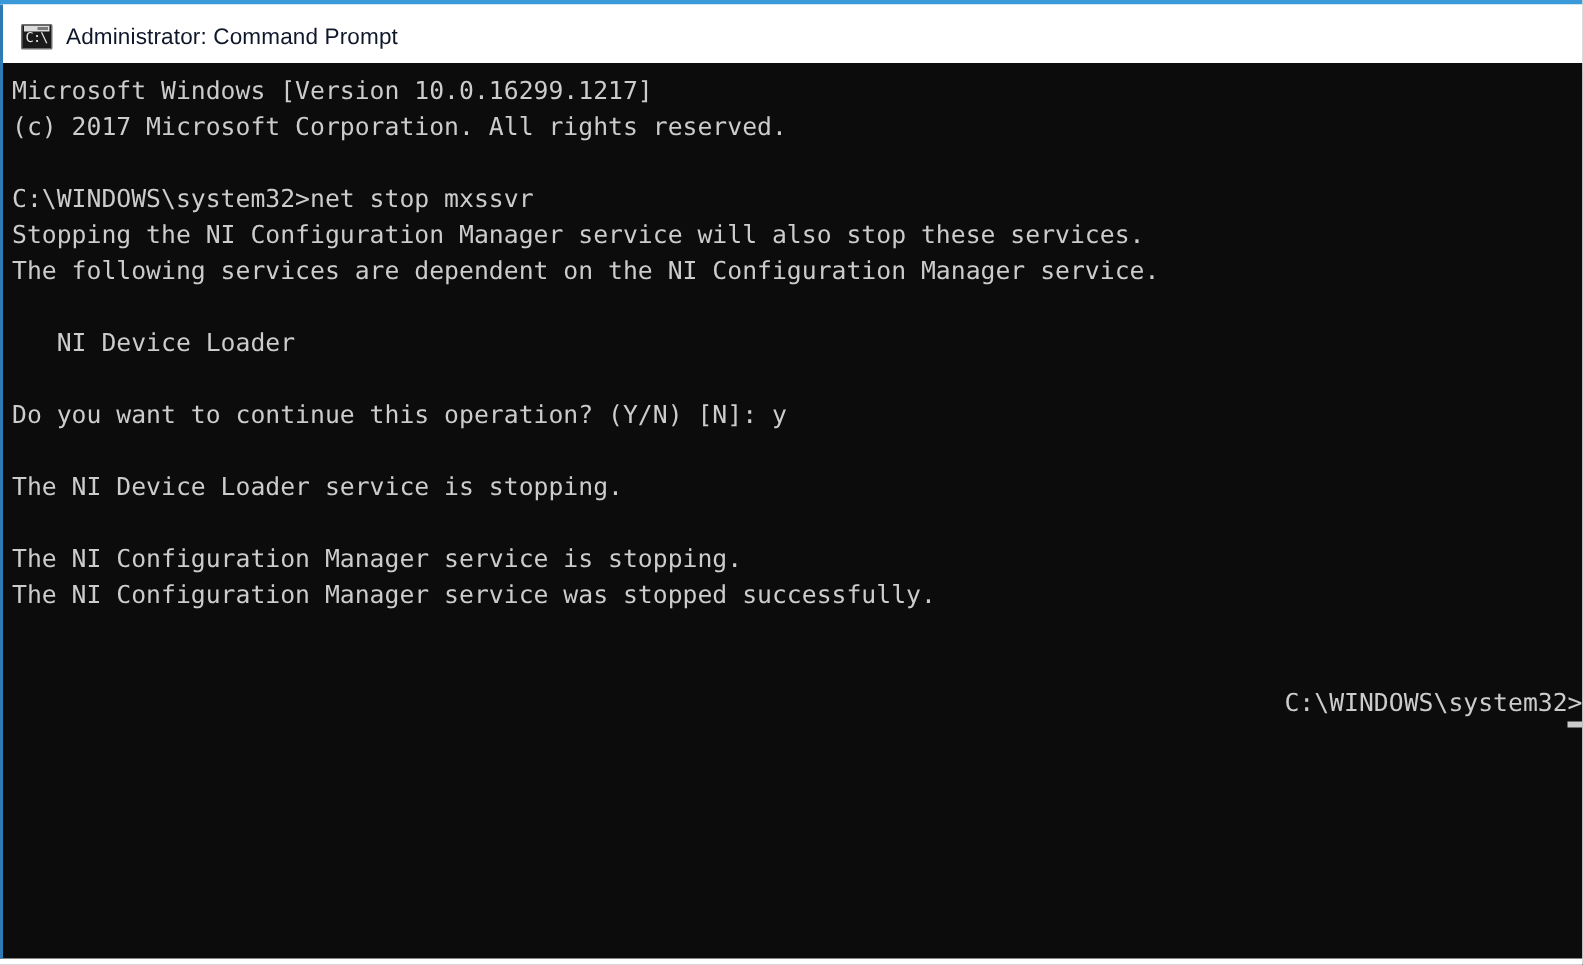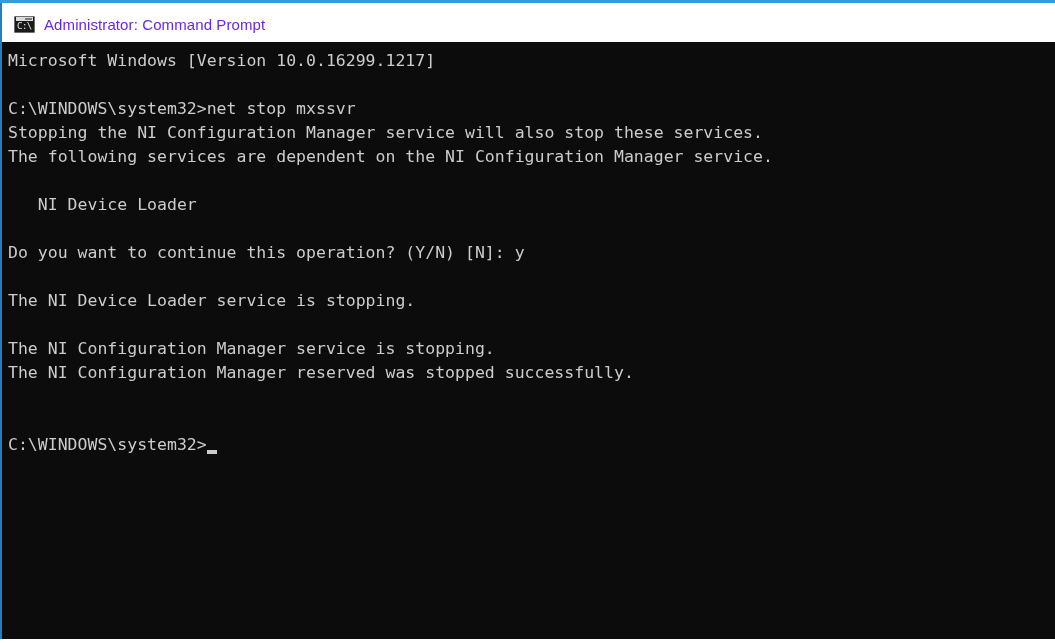--- a/index.html
+++ b/index.html
@@ -74,21 +74,21 @@
     font-family: "DejaVu Sans Mono", monospace;
     font-size: 9px;
     line-height: 11px;
     color: #e8e8e8;
     letter-spacing: -0.5px;
     white-space: nowrap;
   }
   .titlebar-title {
     font-family: "Liberation Sans", sans-serif;
     font-size: 15px;
-    color: #6d28d9;
+    color: #0f172a;
     letter-spacing: 0.1px;
     white-space: nowrap;
     text-align: right;
   }
   
   .console {
     position: absolute;
     left: 0;
     top: 39px;
     width: 1055px;
@@ -110,20 +110,21 @@
     height: 24px;
     letter-spacing: 0px;
   }
   .cline.blank {
     color: transparent;
   }
   .prompt-line {
     display: flex;
     align-items: flex-end;
     height: 24px;
+    flex-direction: column;
   }
   .cursor {
     display: inline-block;
     width: 10px;
     height: 4px;
     background: #cccccc;
     margin-bottom: 3px;
     margin-left: 0px;
     flex: 0 0 auto;
   }
@@ -139,33 +140,34 @@
         <span class="tb-strip"></span>
         <span class="tb-text">C:\.</span>
       </span>
       <span class="titlebar-title">Administrator: Command Prompt</span>
     </div>
 
     <div class="console">
       <div class="console-inner">
         <div id="console-lines">
             <div class="cline">Microsoft Windows [Version 10.0.16299.1217]</div>
+            <div class="cline">(c) 2017 Microsoft Corporation. All rights reserved.</div>
             <div class="cline blank">&nbsp;</div>
             <div class="cline">C:\WINDOWS\system32&gt;net stop mxssvr</div>
             <div class="cline">Stopping the NI Configuration Manager service will also stop these services.</div>
             <div class="cline">The following services are dependent on the NI Configuration Manager service.</div>
             <div class="cline blank">&nbsp;</div>
             <div class="cline">   NI Device Loader</div>
             <div class="cline blank">&nbsp;</div>
             <div class="cline">Do you want to continue this operation? (Y/N) [N]: y</div>
             <div class="cline blank">&nbsp;</div>
             <div class="cline">The NI Device Loader service is stopping.</div>
             <div class="cline blank">&nbsp;</div>
             <div class="cline">The NI Configuration Manager service is stopping.</div>
-            <div class="cline">The NI Configuration Manager reserved was stopped successfully.</div>
+            <div class="cline">The NI Configuration Manager service was stopped successfully.</div>
             <div class="cline blank">&nbsp;</div>
             <div class="cline blank">&nbsp;</div>
           </div>
         <div class="prompt-line">
           <span class="cline">C:\WINDOWS\system32&gt;</span>
           <span class="cursor"></span>
         </div>
       </div>
     </div>
 

